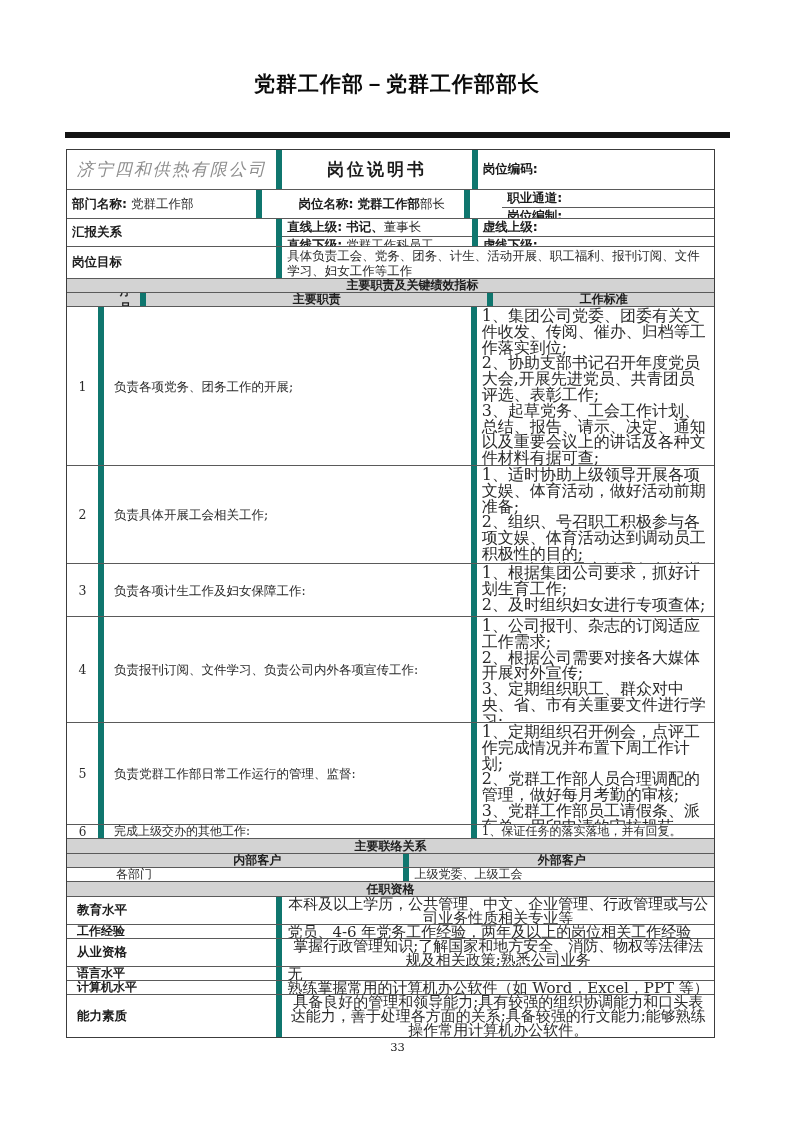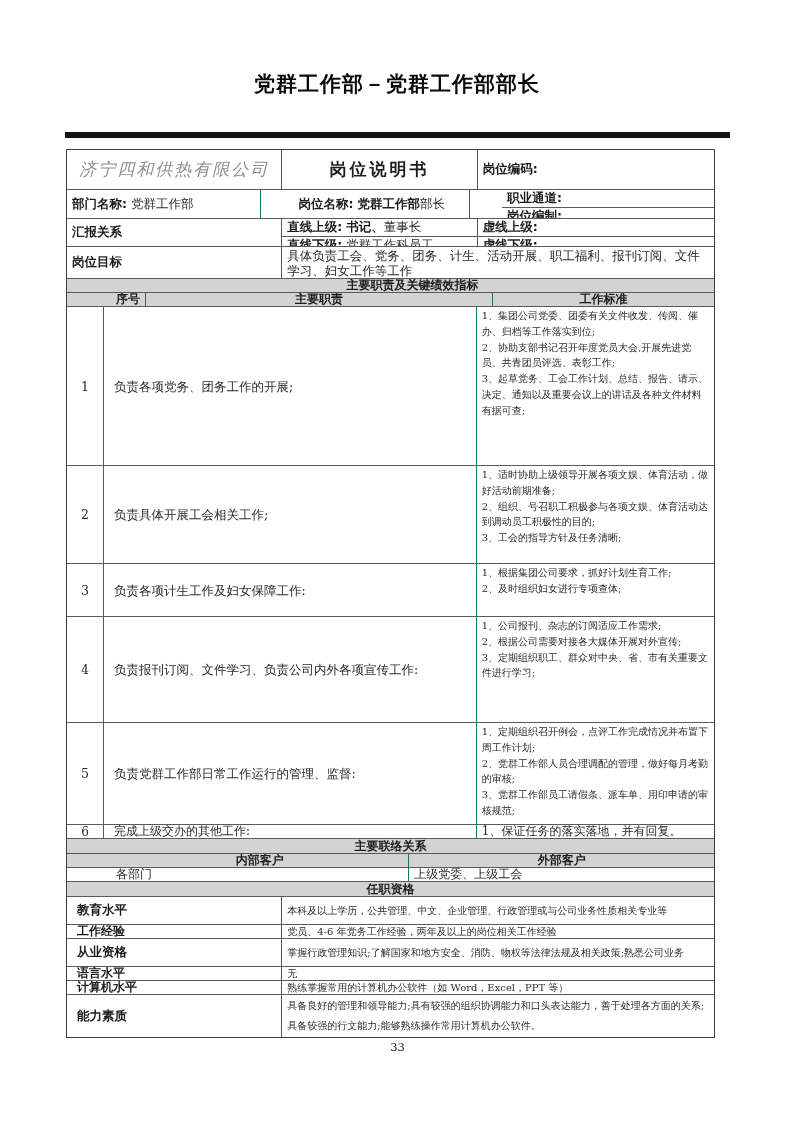--- a/index.html
+++ b/index.html
@@ -18,45 +18,45 @@
     background:#141414;
   }
   .doc-table {
     position:absolute; left:66px; top:149px; width:649px;
     border:1.5px solid #3c3c3c; box-sizing:border-box;
     font-size:12.5px;
   }
   .row { display:flex; border-bottom:1px solid #5a5a5a; box-sizing:border-box; }
   .row:last-child { border-bottom:none; }
   .cell {
-    box-sizing:border-box; border-right:1px solid #0f766e;
+    box-sizing:border-box; border-right:6px solid #0f766e;
     display:flex; align-items:center; padding:0 5px; overflow:hidden;
   }
   .cell:last-child { border-right:none; }
   .stack { flex-direction:column; align-items:stretch; padding:0; }
   .stack > div { flex:1; display:flex; padding:0 5px; box-sizing:border-box; }
   .stack > div:first-child { border-bottom:1px solid #5a5a5a; }
   .gray { background:#d3d3d3; }
   .center { justify-content:center; text-align:center; }
   .bold { font-weight:700; }
   .kai { font-family:"DejaVu Serif","Liberation Serif",serif; font-weight:400; color:#2a2a2a; }
   .lbl { font-weight:700; white-space:nowrap; margin-right:4px; }
   .company-cell { justify-content:center; }
   .company-name {
     font-family:"DejaVu Serif","Liberation Serif",serif; font-style:italic;
     color:#8d8d8d; font-size:17px; letter-spacing:2px; white-space:nowrap;
   }
   .booklet { font-size:17px; font-weight:700; letter-spacing:3px; }
   .section-bar { font-weight:700; font-size:12.5px; }
   .std {
     align-items:flex-start; white-space:pre-line;
-    font-size:10px; line-height:15.8px; padding:1px 5px;
+    font-size:16px; line-height:15.8px; padding:1px 5px;
   }
   .duty-text { padding-left:10px; line-height:15px; }
-  .qual-val { font-size:10px; line-height:20px; padding:1px 5px; align-items:center; }
+  .qual-val { font-size:15px; line-height:14px; padding:1px 5px; align-items:center;text-align:center; }
   
   .c1 { width:216px; } .c2 { width:196px; } .c3 { width:237px; }
   .cn { width:37px; }  .cd { width:374px; } .cs { width:238px; }
   .ch1 { width:321px; } .ch2 { width:328px; }
   .cq { width:216px; }  .cqv { width:433px; }
   .full { width:649px; }
   
   .hA { height:40px; } .hB { height:29px;gap:32px; } .hC { height:28px; } .hD { height:32px; }
   .hHdr { height:14px;padding-left:44px; } .hBar { height:15px; }
   .h159 { height:159px; } .h98 { height:98px; } .h53 { height:53px; }

